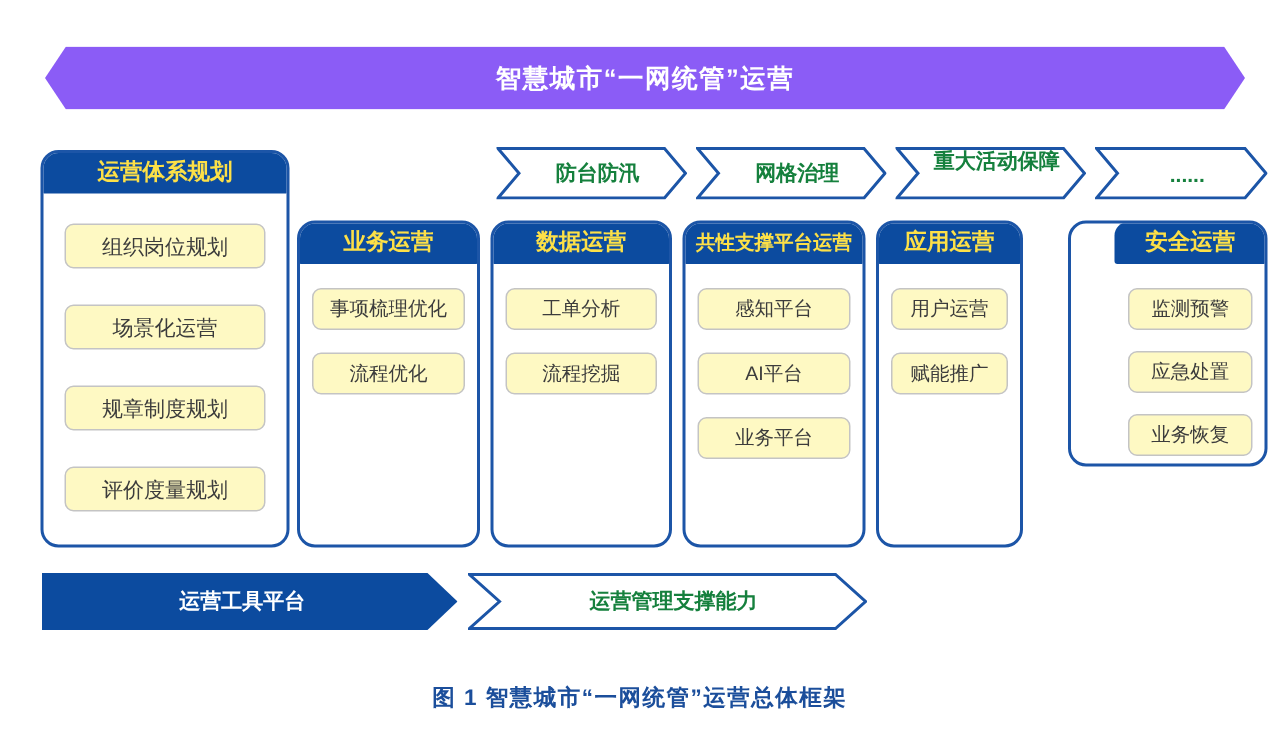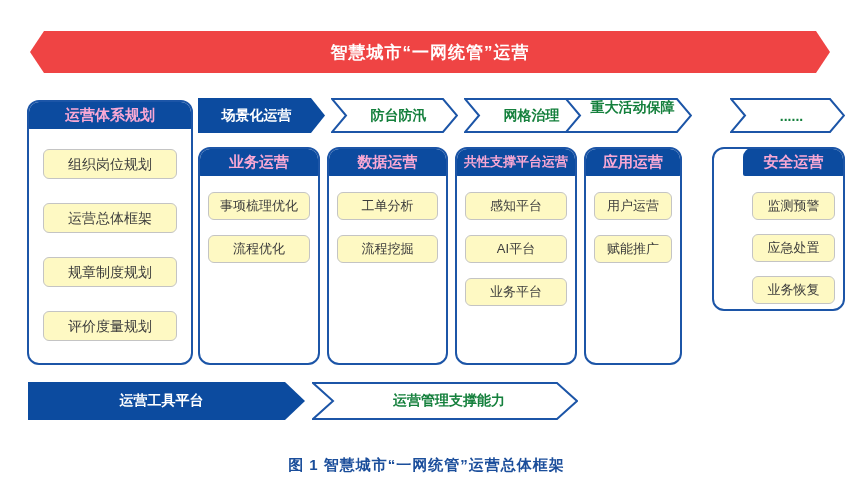--- a/index.html
+++ b/index.html
@@ -3,32 +3,32 @@
 <meta charset="utf-8">
 <style>
   html,body{margin:0;padding:0;background:#ffffff;}
   .page{
     position:relative;width:853px;height:495px;background:#ffffff;
     font-family:"Liberation Sans","DejaVu Sans",sans-serif;overflow:hidden;
   }
   
   .banner{
     position:absolute;left:30px;top:31px;width:800px;height:42px;
-    background:#ef4444;
+    background:#8b5cf6;
     clip-path:polygon(14px 0,calc(100% - 14px) 0,100% 50%,calc(100% - 14px) 100%,14px 100%,0 50%);
     display:flex;align-items:center;justify-content:center;
   }
   .banner span{color:#ffffff;font-size:17px;font-weight:bold;letter-spacing:1px;}
   
   .panel{
     position:absolute;background:#ffffff;border:2px solid #1C55A7;
     border-radius:12px;overflow:hidden;box-sizing:border-box;
   }
   .panel-header{
-    background:#0C4B9F;color:#f9a8d4;font-weight:bold;font-size:15px;
+    background:#0C4B9F;color:#fde047;font-weight:bold;font-size:15px;
     height:28px;line-height:28px;text-align:center;
     border-radius:9px 9px 2px 2px;margin:-1px -1px 0 -1px;
   }
   .panel-header.small{font-size:13px;}
   .panel-body{display:flex;flex-direction:column;align-items:center;}
   .sidebar .panel-body{padding-top:20px;gap:24px;}
   .col .panel-body{padding-top:16px;gap:15px;}
   .col.tight .panel-body{gap:14px;}
   .item{
     background:#fef9c3;border:1px solid #C4C4C4;border-radius:6px;
@@ -54,45 +54,39 @@
 <div class="page">
 
   <div class="banner">
     <span>智慧城市“一网统管”运营</span>
   </div>
 
   <div class="panel sidebar" style="left:27px;top:100px;width:166px;height:265px;">
     <div class="panel-header">运营体系规划</div>
     <div class="panel-body">
       <div class="item">组织岗位规划</div>
-      <div class="item">运营总体框架</div>
+      <div class="item">场景化运营</div>
       <div class="item">规章制度规划</div>
       <div class="item">评价度量规划</div>
     </div>
   </div>
 
-  <div class="chev filled" style="left:198px;top:98px;width:127px;height:35px;">
-    <svg width="127" height="35">
-        <polygon points="0,0 113,0 127,17.5 113,35 0,35" fill="#0C4B9F"></polygon>
-      </svg>
-    <span>场景化运营</span>
-  </div>
   <div class="chev outline" style="left:331px;top:98px;width:127px;height:35px;">
     <svg width="127" height="35">
         <polygon points="1,1 112,1 126,17.5 112,34 1,34 15,17.5" fill="#ffffff" stroke="#1C55A7" stroke-width="2"></polygon>
       </svg>
     <span>防台防汛</span>
   </div>
   <div class="chev outline" style="left:464px;top:98px;width:127px;height:35px;">
     <svg width="127" height="35">
         <polygon points="1,1 112,1 126,17.5 112,34 1,34 15,17.5" fill="#ffffff" stroke="#1C55A7" stroke-width="2"></polygon>
       </svg>
     <span>网格治理</span>
   </div>
-  <div class="chev outline" style="left:565px;top:98px;width:127px;height:19px;">
+  <div class="chev outline" style="left:597px;top:98px;width:127px;height:19px;">
     <svg width="127" height="35">
         <polygon points="1,1 112,1 126,17.5 112,34 1,34 15,17.5" fill="#ffffff" stroke="#1C55A7" stroke-width="2"></polygon>
       </svg>
     <span>重大活动保障</span>
   </div>
   <div class="chev outline" style="left:730px;top:98px;width:115px;height:35px;">
     <svg width="115" height="35">
         <polygon points="1,1 100,1 114,17.5 100,34 1,34 15,17.5" fill="#ffffff" stroke="#1C55A7" stroke-width="2"></polygon>
       </svg>
     <span>......</span>

